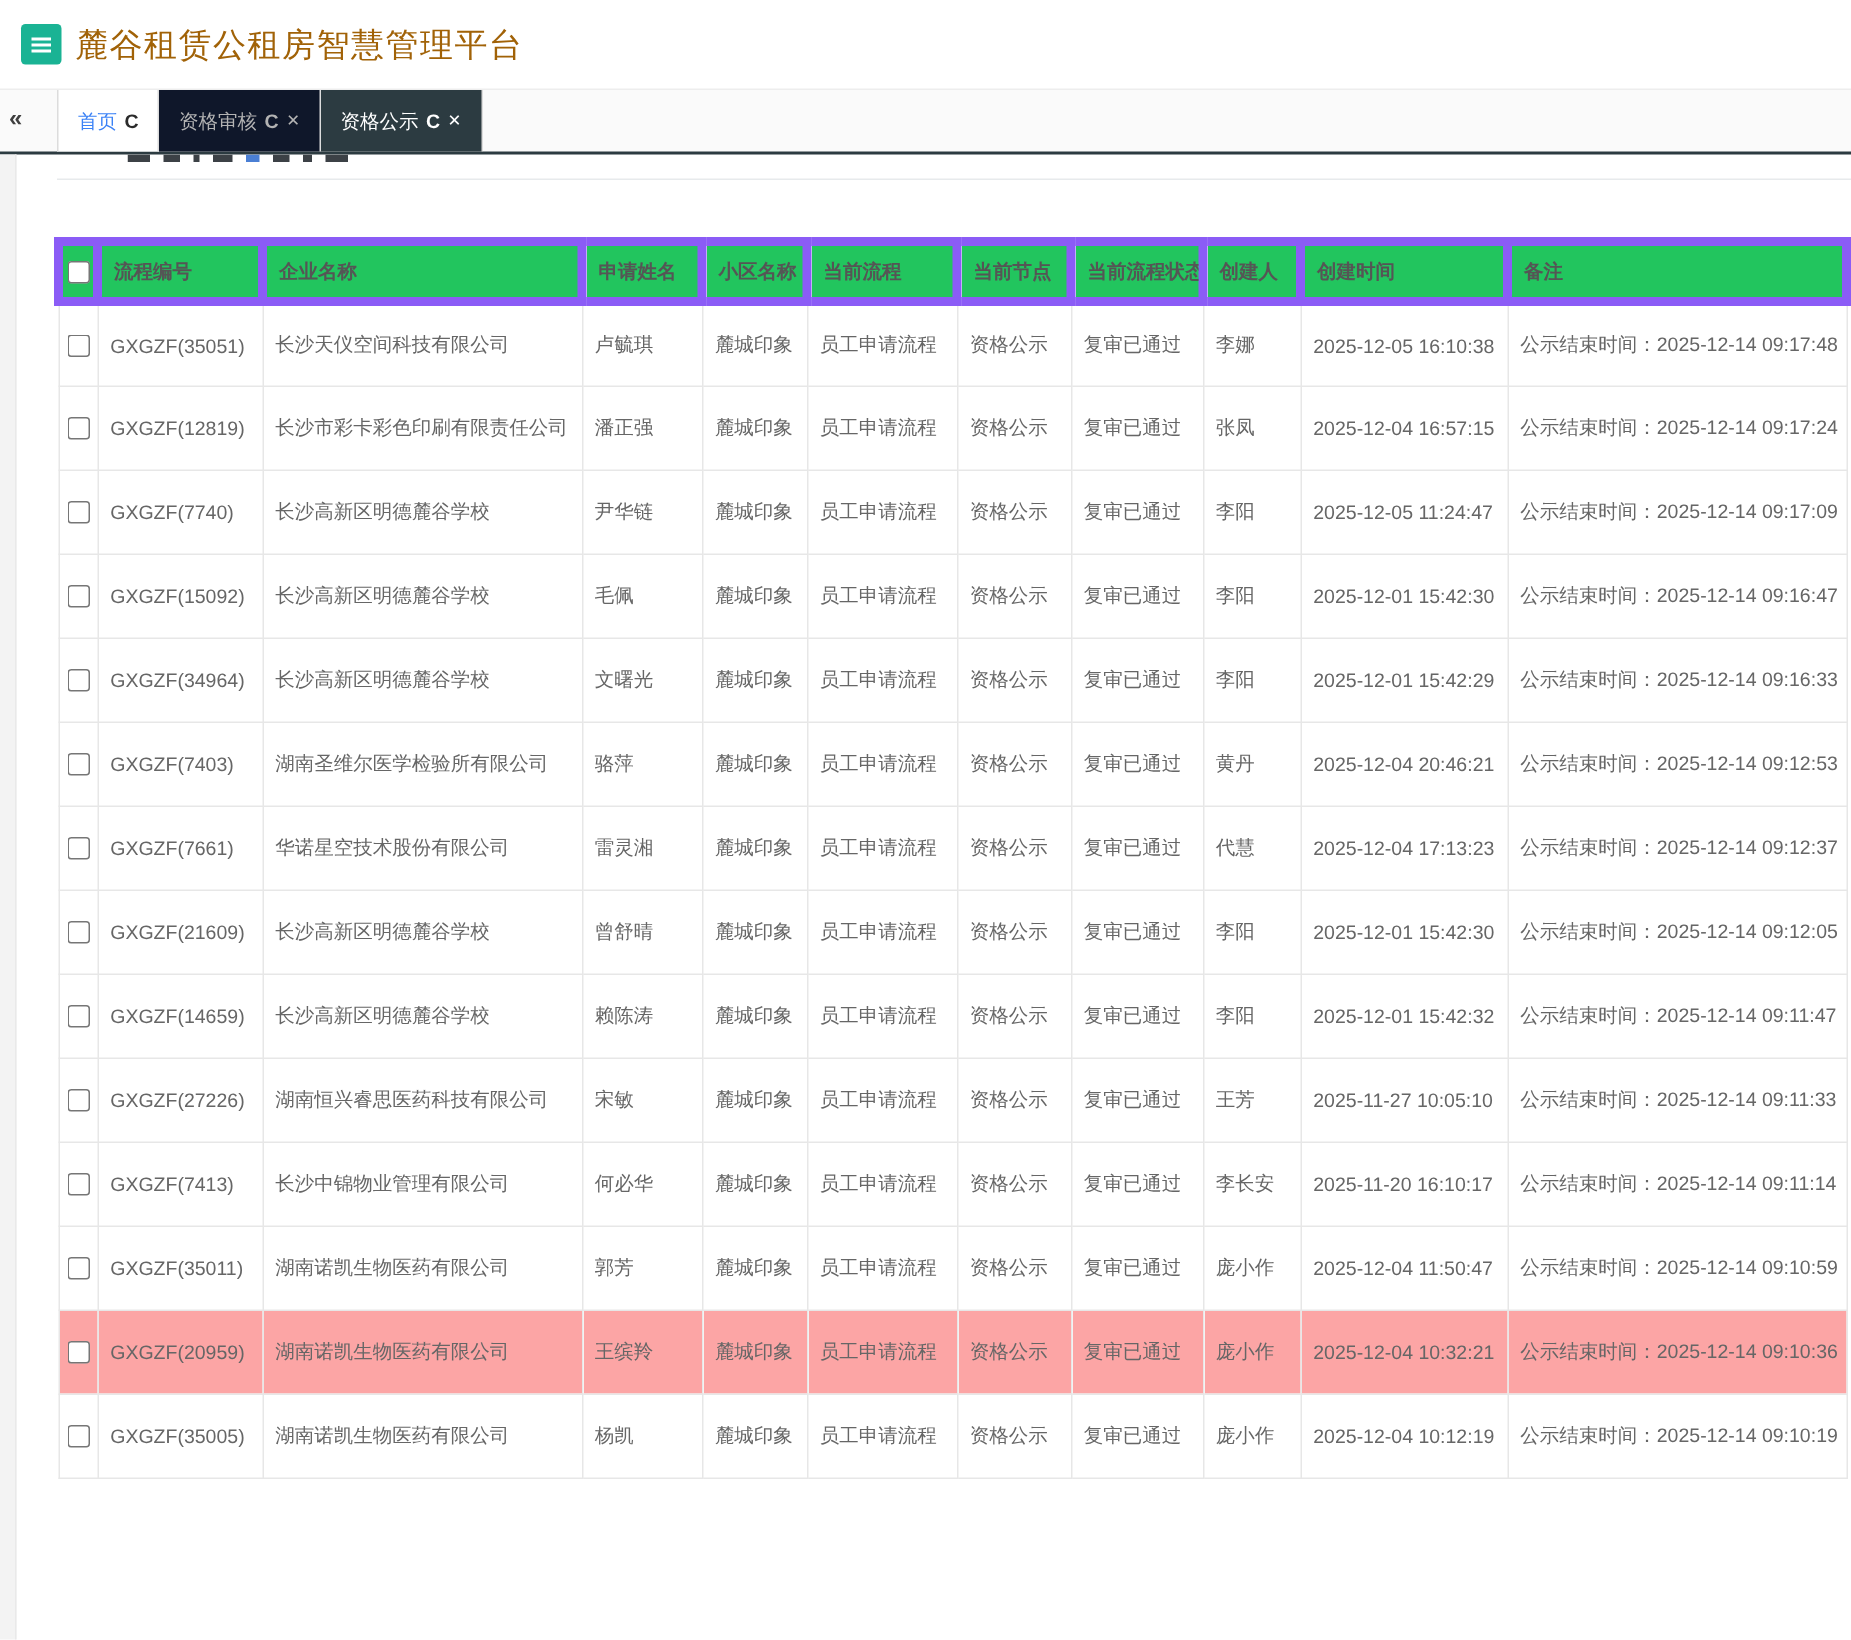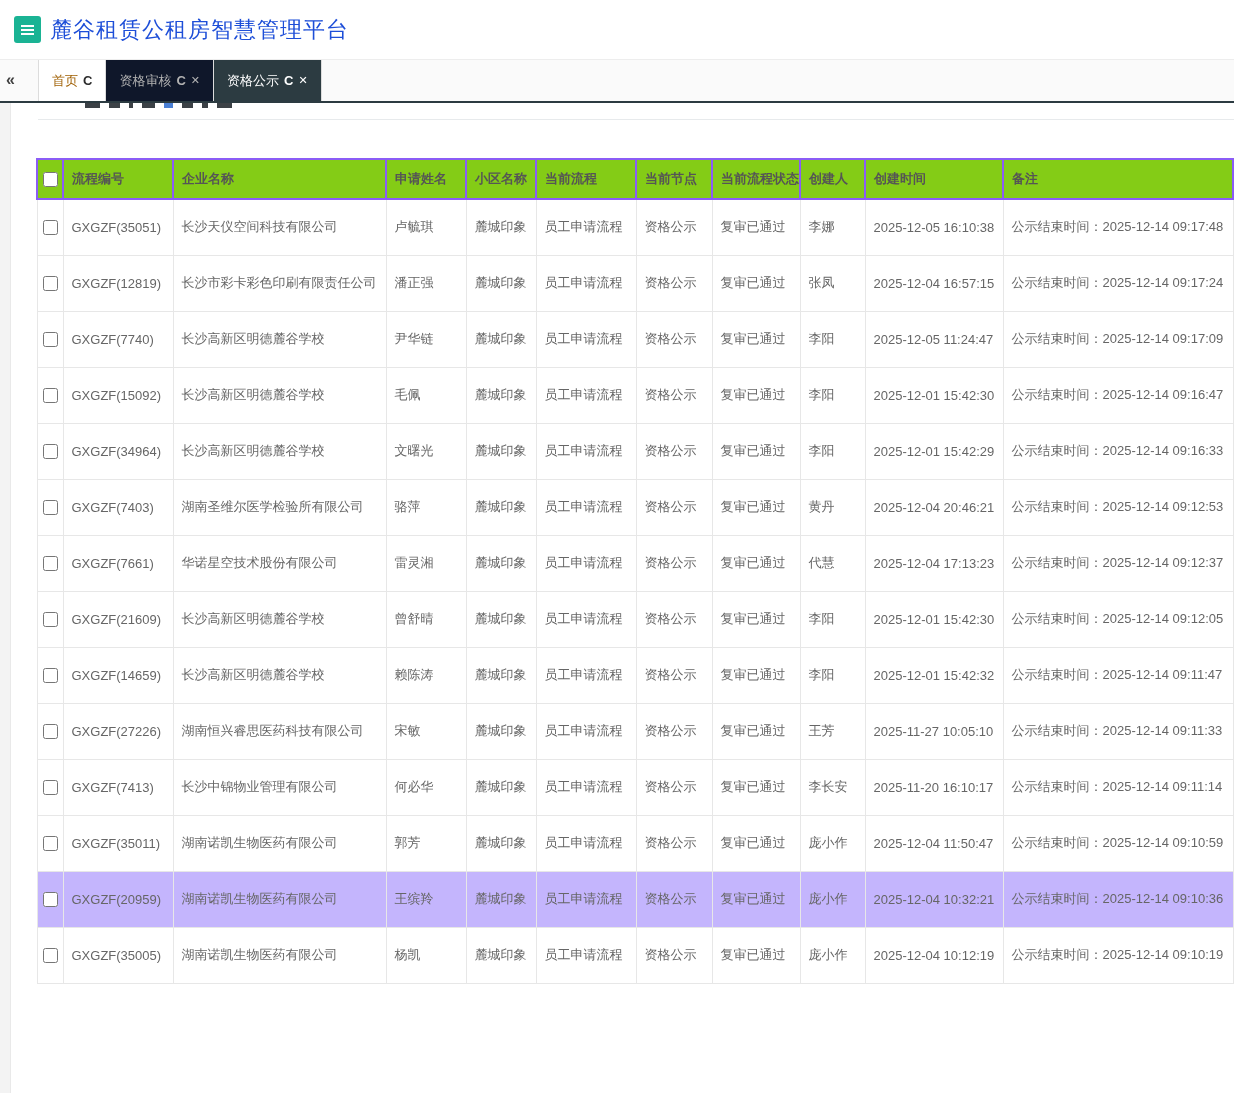--- a/index.html
+++ b/index.html
@@ -23,39 +23,39 @@
   .menu-bars{
     width:13px;height:2px;background:#fff;position:relative;display:block;
   }
   .menu-bars::before,.menu-bars::after{
     content:"";position:absolute;left:0;width:13px;height:2px;background:#fff;
   }
   .menu-bars::before{top:-4px}
   .menu-bars::after{top:4px}
   .app-title{
     position:absolute;left:50px;top:15px;
-    font-size:22px;color:#1d4ed8;letter-spacing:1px;white-space:nowrap;
+    font-size:22px;color:#a16207;letter-spacing:1px;white-space:nowrap;
   }
   
   .tab-bar{
     position:absolute;top:60px;left:0;right:0;height:43px;
     background:#fafafa;border-bottom:2px solid #2c3b41;box-sizing:border-box;
   }
   .collapse-btn{
     position:absolute;left:6px;top:10px;color:#3f3f3f;
     font-size:16px;font-weight:bold;cursor:pointer;line-height:20px;
   }
   .tabs{position:absolute;left:38px;top:0;height:41px;display:flex;}
   .tab{
     height:41px;padding:0 13px;display:flex;align-items:center;gap:5px;
     border-right:1px solid #dcdcdc;font-size:13px;cursor:pointer;box-sizing:border-box;
     white-space:nowrap;
   }
   .tab.first{border-left:1px solid #dcdcdc;background:#fff;}
-  .tab-home .tab-label{color:#a16207;}
+  .tab-home .tab-label{color:#3b82f6;}
   .tab-home .refresh-ic{color:#2b2b2b;}
   .tab-mid{background:#0f172a;}
   .tab-mid .tab-label,.tab-mid .refresh-ic,.tab-mid .close-ic{color:#b3b3b3;}
   .tab-active{background:#2c3b41;}
   .tab-active .tab-label,.tab-active .refresh-ic,.tab-active .close-ic{color:#fff;}
   .refresh-ic{font-weight:bold;font-size:13px;}
   .close-ic{font-size:11px;font-weight:bold;}
   
   .left-gutter{
     position:absolute;top:103px;left:0;width:11px;bottom:0;
@@ -69,30 +69,30 @@
   .frag.blue{background:#4a7fd4;}
   .toolbar-divider{
     position:absolute;top:119px;left:38px;right:0;height:1px;background:#e7eaec;
   }
   
   .grid{
     position:absolute;top:158px;left:36px;width:1198px;
     border-collapse:collapse;table-layout:fixed;font-size:13px;color:#666;
   }
   .grid th{
-    height:40px;background:#84cc16;border:2px solid #8b5cf6;
+    height:40px;background:#22c55e;border:6px solid #8b5cf6;
     font-weight:bold;color:#555;text-align:left;padding:0 8px;box-sizing:border-box;
     white-space:nowrap;overflow:hidden;
   }
   .grid td{
     height:56px;border:1px solid #e7e7e7;padding:0 8px;background:#fff;
     vertical-align:middle;box-sizing:border-box;white-space:nowrap;overflow:hidden;
   }
   .grid th.cb,.grid td.cb{text-align:center;padding:0;}
-  .grid tr.row-hover td{background:#c4b5fd;}
+  .grid tr.row-hover td{background:#fca5a5;}
   .grid tr.row-selected td{background:#eef3f8;}
   input[type=checkbox]{
     width:15px;height:15px;margin:0;accent-color:#1b6ef5;vertical-align:middle;cursor:pointer;
   }
 </style>
 </head>
 <body>
 
 <div class="app-header">
   <div class="menu-btn">

